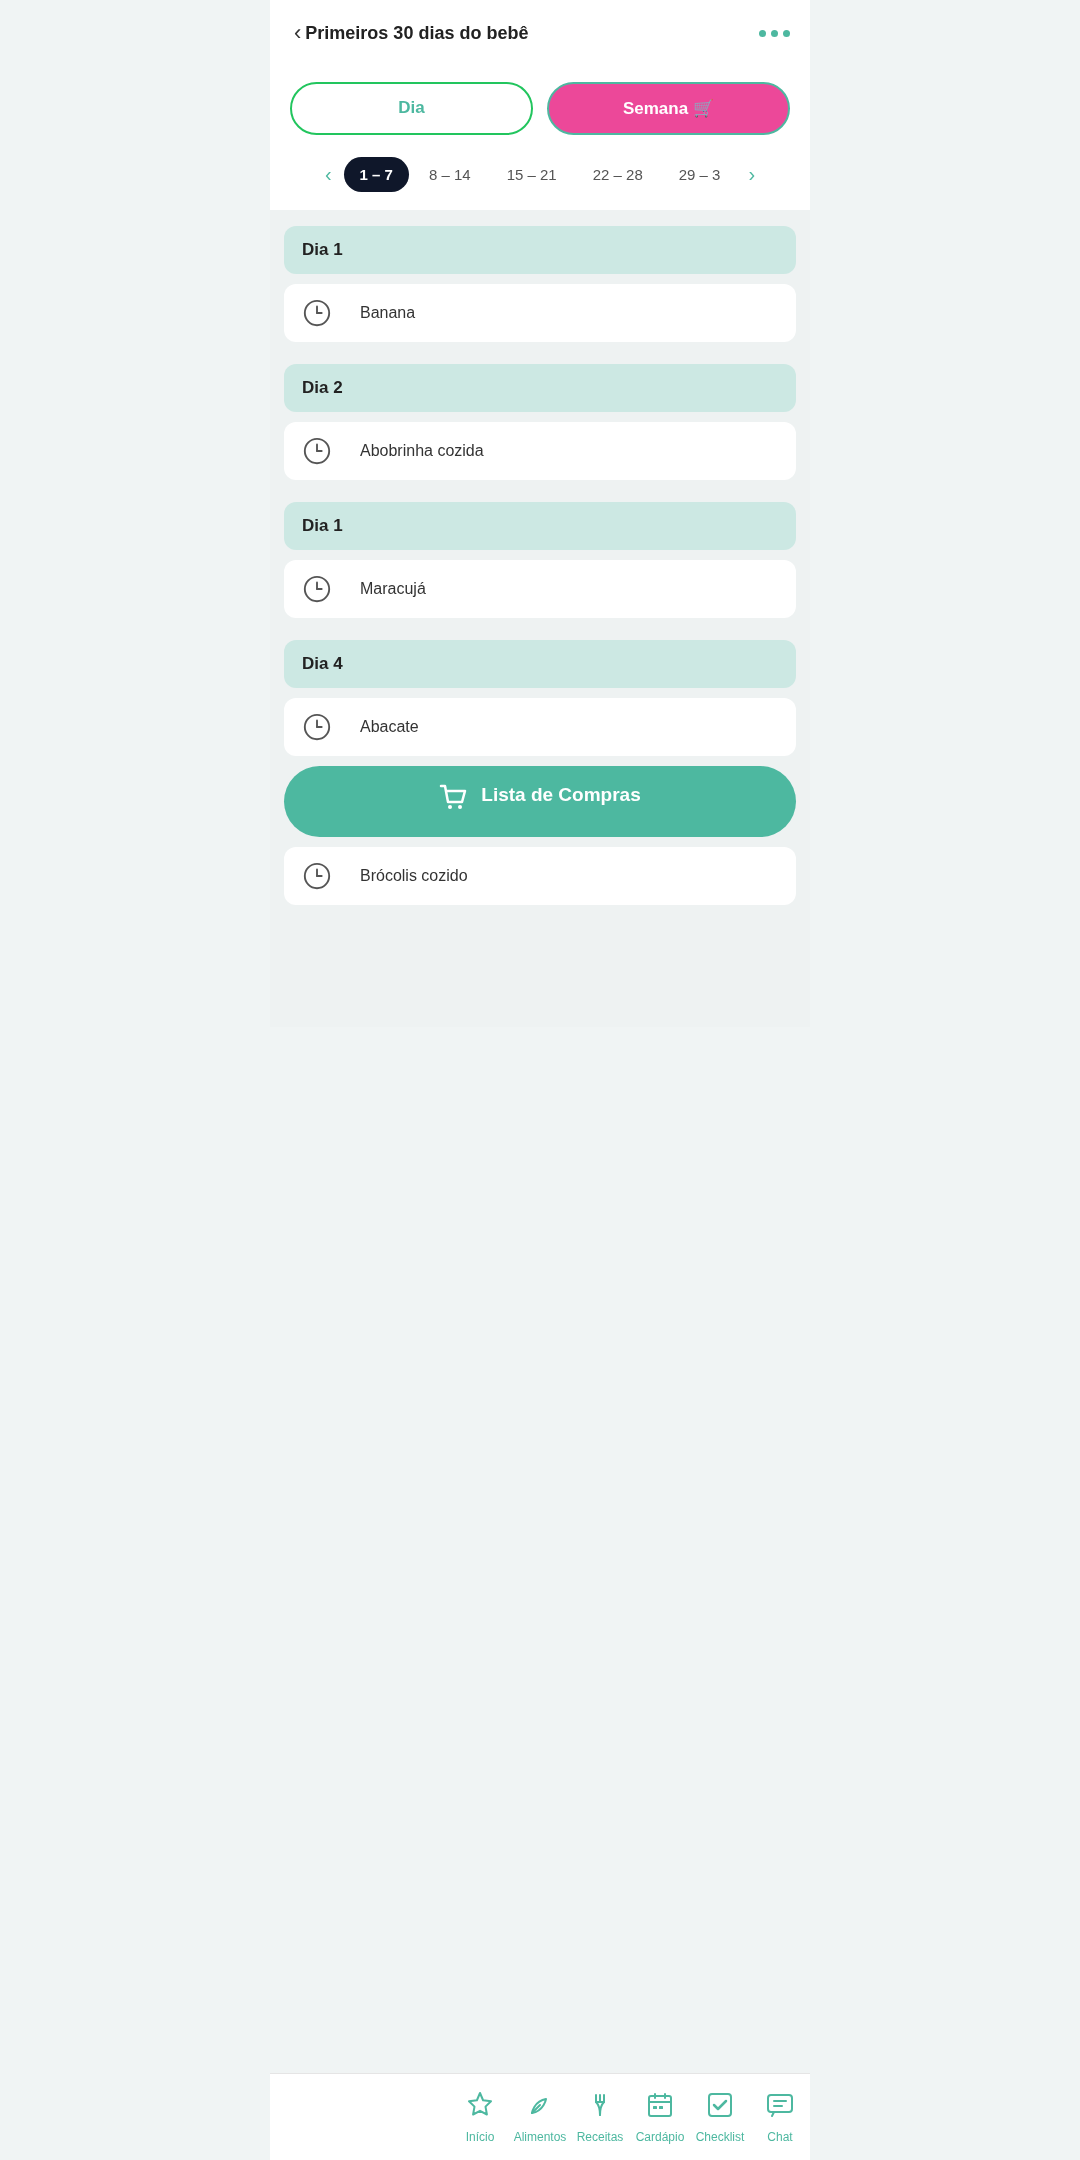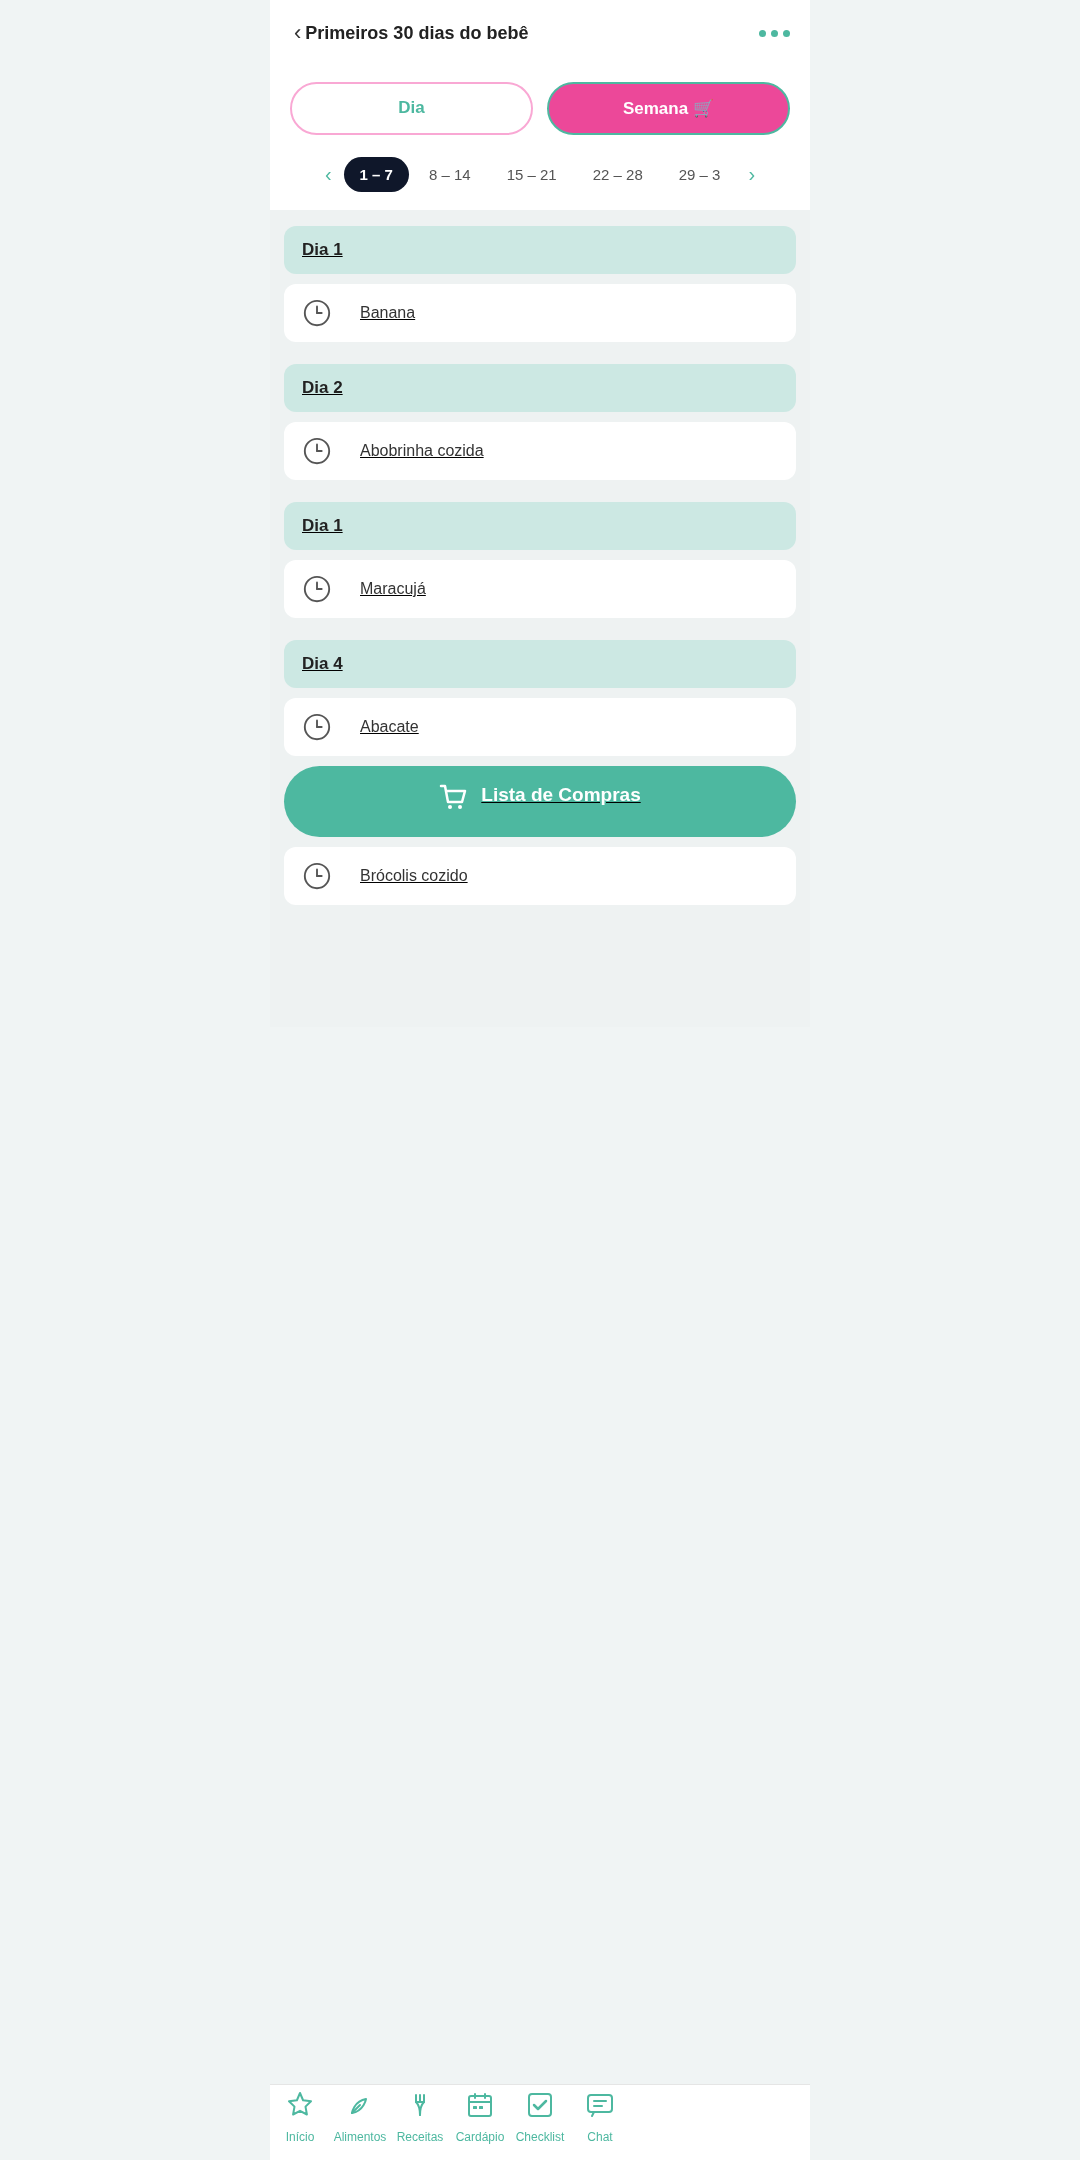--- a/index.html
+++ b/index.html
@@ -59,21 +59,21 @@
       display: flex;
       gap: 14px;
     }
     .toggle-btn {
       flex: 1;
       padding: 14px 0;
       border-radius: 50px;
       font-size: 17px;
       font-weight: 600;
       cursor: pointer;
-      border: 2px solid #f9a8d4;
+      border: 2px solid #22c55e;
       text-align: center;
     }
     .toggle-btn.inactive {
       background: #fff;
       color: #4db8a0;
     }
     .toggle-btn.active {
       background: #ec4899;
       color: #fff;
       border-color: #4db8a0;
@@ -111,21 +111,20 @@
 
     
     .content {
       padding: 16px 14px 100px;
       background: #eef2f2;
     }
 
     
     .day-block {
       margin-bottom: 22px;
-      text-decoration: underline;
     }
     .day-header {
       background: #cce8e3;
       border-radius: 12px;
       padding: 14px 18px;
       font-size: 17px;
       font-weight: 700;
       color: #222;
       margin-bottom: 10px;
     }
@@ -170,23 +169,23 @@
     
     .bottom-nav {
       position: fixed;
       bottom: 0;
       left: 50%;
       transform: translateX(-50%);
       width: 100%;
       max-width: 540px;
       background: #fff;
       display: flex;
-      justify-content: flex-start;
-      align-items: center;
-      padding: 6px 0 16px;
+      justify-content: flex-end;
+      align-items: center;
+      padding: 17px 0 16px;
       border-top: 1px solid #e5e5e5;
       z-index: 100;
     }
     .nav-item {
       display: flex;
       flex-direction: column;
       align-items: center;
       gap: 4px;
       cursor: pointer;
       min-width: 60px;

